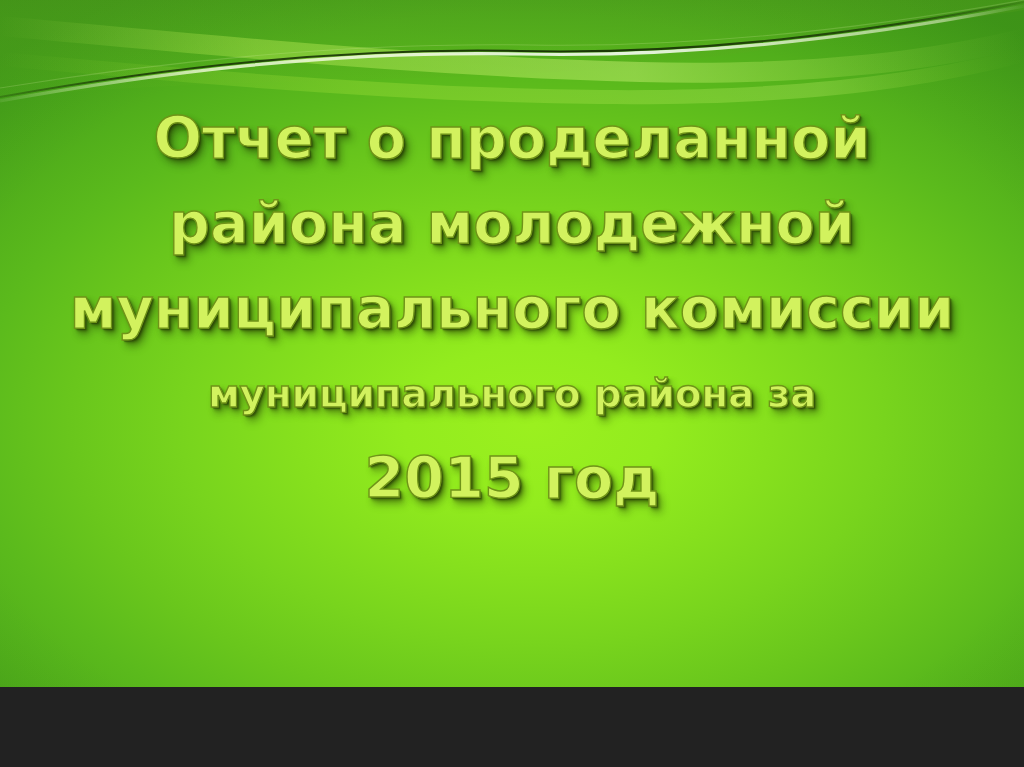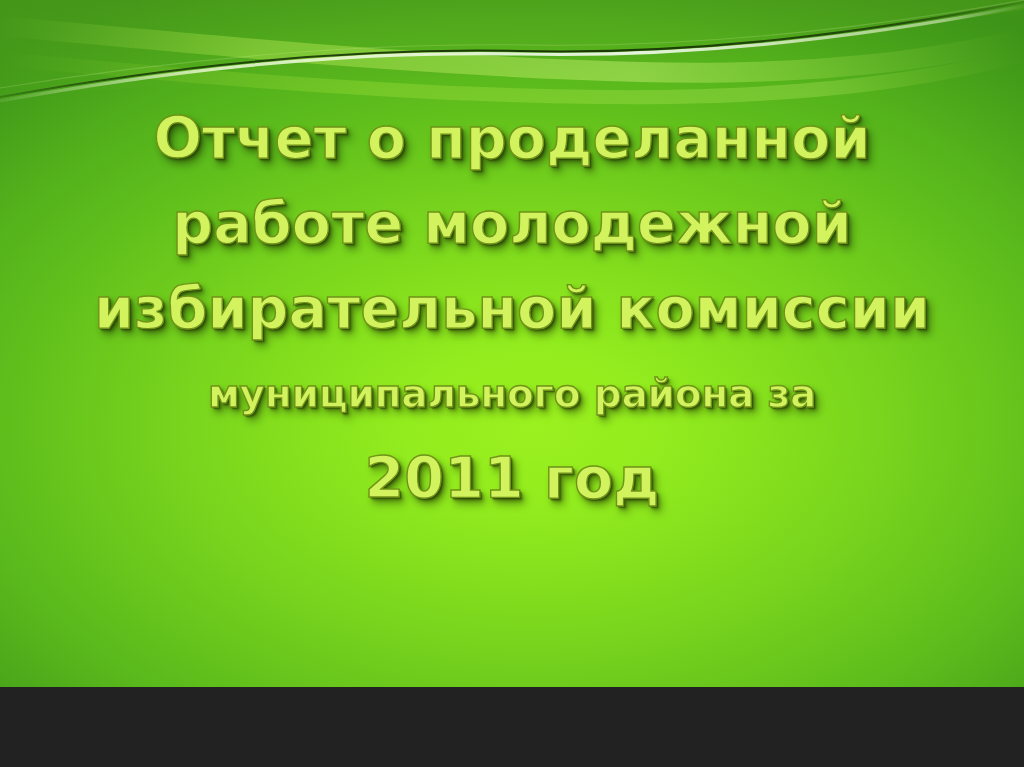--- a/index.html
+++ b/index.html
@@ -134,19 +134,19 @@
 
     <path d="M0,97 C150,70 330,47 520,51 C700,55 870,32 1024,2" fill="none" stroke="url(#darkCurve)" stroke-width="2.1"></path>
 
     <path d="M0,88 C160,62 340,42 530,45 C710,48 880,26 1024,0" fill="none" stroke="#d9f2a8" stroke-opacity="0.22" stroke-width="1.1"></path>
   </svg>
 
   <div class="vignette"></div>
 
   <div class="title-block">
     <span class="title-line">Отчет о проделанной</span>
-    <span class="title-line">работе молодежной</span>
-    <span class="title-line wide">избирательной комиссии</span>
+    <span class="title-line">района молодежной</span>
+    <span class="title-line wide">муниципального комиссии</span>
     <span class="title-line xwide">муниципального района за</span>
-    <span class="title-line">2011 год</span>
+    <span class="title-line">2015 год</span>
   </div>
 
 </div>
 
 </body></html>

